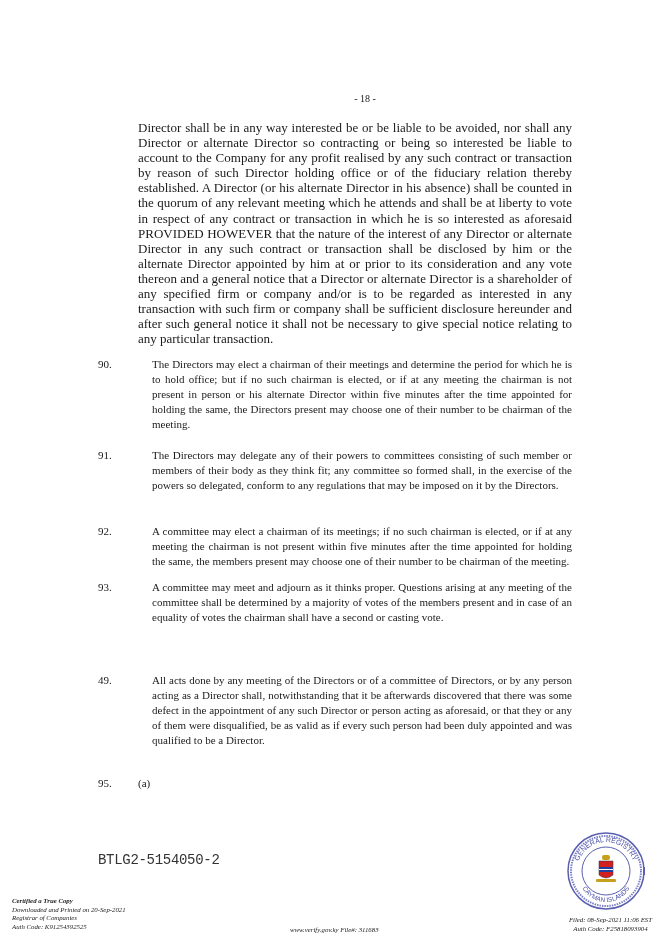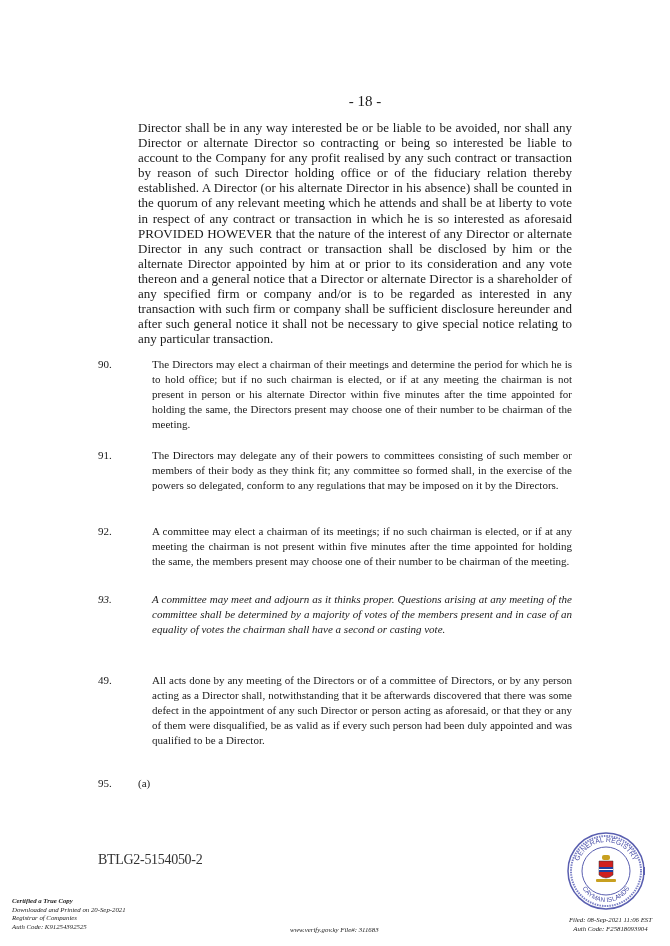--- a/index.html
+++ b/index.html
@@ -1,27 +1,27 @@
 <!DOCTYPE html>
 <html><head>
 <meta charset="utf-8">
 <style>
   html, body { margin: 0; padding: 0; background: #ffffff; }
   body { width: 670px; height: 946px; position: relative; overflow: hidden;
          font-family: "Liberation Serif", serif; color: #1a1a1a; }
   .page-number { position: absolute; top: 93px; left: 0; width: 670px; text-align: center;
-                 font-size: 15px; padding-left: 60px; box-sizing: border-box; }
+                 font-size: 10px; padding-left: 60px; box-sizing: border-box; }
   .body-text { position: absolute; left: 138px; width: 434px; font-size: 13px;
                line-height: 15.1px; text-align: justify; }
   .para { position: absolute; left: 98px; width: 474px; font-size: 11px; line-height: 15.1px; }
   .para .num { position: absolute; left: 0; top: 0; }
   .para .txt { margin-left: 54px; text-align: justify; display: block; }
   .para .sub { position: absolute; left: 40px; top: 0; }
   .para .subtxt { margin-left: 80px; text-align: justify; display: block; }
-  .ref { position: absolute; left: 98px; top: 852px; font-size: 14px; letter-spacing: -0.3px; color: #333; }
+  .ref { position: absolute; left: 98px; top: 852px; font-size: 14px; letter-spacing: -0.3px; color: #333; font-family: Liberation Mono, monospace; }
   .cert { position: absolute; left: 12px; top: 897px; font-size: 6.8px; line-height: 8.5px;
           font-style: italic; color: #222; }
   .cert .bold { font-weight: bold; }
   .verify { position: absolute; left: 290px; top: 926px; font-size: 6.8px; font-style: italic; color: #222; }
   .filed { position: absolute; right: 18px; top: 915px; font-size: 6.8px; line-height: 9px;
            font-style: italic; color: #222; text-align: center; }
   .seal { position: absolute; left: 563px; top: 831px; width: 86px; height: 80px; }
 </style>
 </head>
 <body>
@@ -38,21 +38,21 @@
 <div class="para" style="top:448px;">
   <span class="num">91.</span>
   <span class="txt">The Directors may delegate any of their powers to committees consisting of such member or members of their body as they think fit; any committee so formed shall, in the exercise of the powers so delegated, conform to any regulations that may be imposed on it by the Directors.</span>
 </div>
 
 <div class="para" style="top:524px;">
   <span class="num">92.</span>
   <span class="txt">A committee may elect a chairman of its meetings; if no such chairman is elected, or if at any meeting the chairman is not present within five minutes after the time appointed for holding the same, the members present may choose one of their number to be chairman of the meeting.</span>
 </div>
 
-<div class="para" style="top:592px;font-style:italic;">
+<div class="para" style="top:580px;">
   <span class="num">93.</span>
   <span class="txt">A committee may meet and adjourn as it thinks proper. Questions arising at any meeting of the committee shall be determined by a majority of votes of the members present and in case of an equality of votes the chairman shall have a second or casting vote.</span>
 </div>
 
 <div class="para" style="top:673px;">
   <span class="num">49.</span>
   <span class="txt">All acts done by any meeting of the Directors or of a committee of Directors, or by any person acting as a Director shall, notwithstanding that it be afterwards discovered that there was some defect in the appointment of any such Director or person acting as aforesaid, or that they or any of them were disqualified, be as valid as if every such person had been duly appointed and was qualified to be a Director.</span>
 </div>
 
 <div class="para" style="top:776px;">

